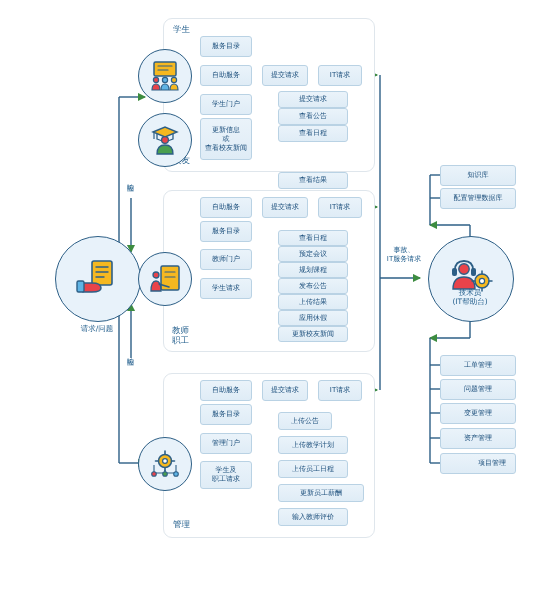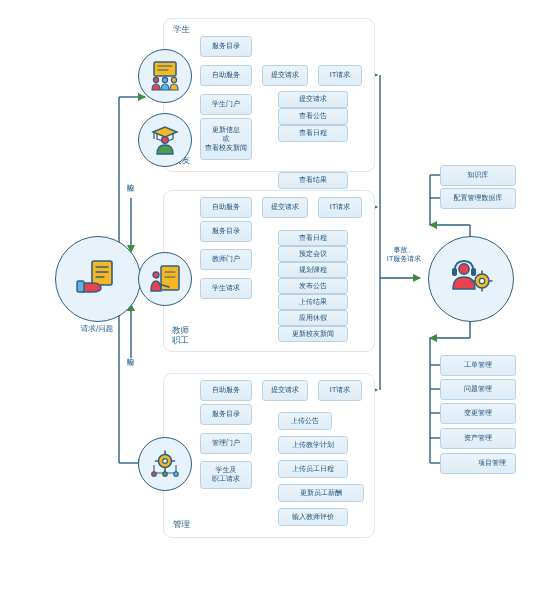--- a/index.html
+++ b/index.html
@@ -302,20 +302,22 @@
       <circle cx="33" cy="24" r="7" fill="#f5b820" stroke="#2d5f86" stroke-width="1.5"></circle>
       <circle cx="33" cy="24" r="2.6" fill="#ffffff" stroke="#2d5f86" stroke-width="1.2"></circle>
       <g stroke="#2d5f86" stroke-width="1.5" stroke-linecap="round">
         <line x1="33" y1="14" x2="33" y2="17"></line>
           <line x1="33" y1="31" x2="33" y2="34"></line>
         <line x1="23" y1="24" x2="26" y2="24"></line>
           <line x1="40" y1="24" x2="43" y2="24"></line>
       </g>
     </svg>
   </div>
+  <div class="actor-label" style="left:428px;top:288px;width:84px;">技术员
+(IT帮助台)</div>
 
   <div class="box" style="left:440px;top:165px;width:76px;height:21px;">知识库</div>
   <div class="box" style="left:440px;top:188px;width:76px;height:21px;">配置管理数据库</div>
 
   <div class="box" style="left:440px;top:355px;width:76px;height:21px;">工单管理</div>
   <div class="box" style="left:440px;top:379px;width:76px;height:21px;">问题管理</div>
   <div class="box" style="left:440px;top:403px;width:76px;height:21px;">变更管理</div>
   <div class="box" style="left:440px;top:428px;width:76px;height:21px;">资产管理</div>
   <div class="box" style="left:440px;top:453px;width:76px;height:21px;padding-left:28px;">项目管理</div>
 

